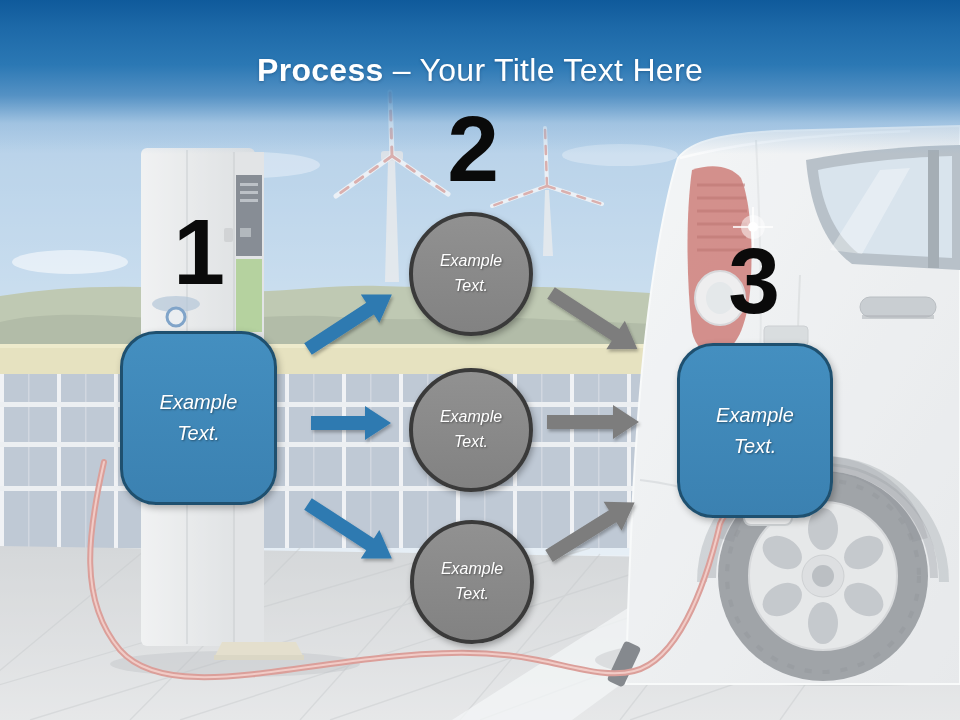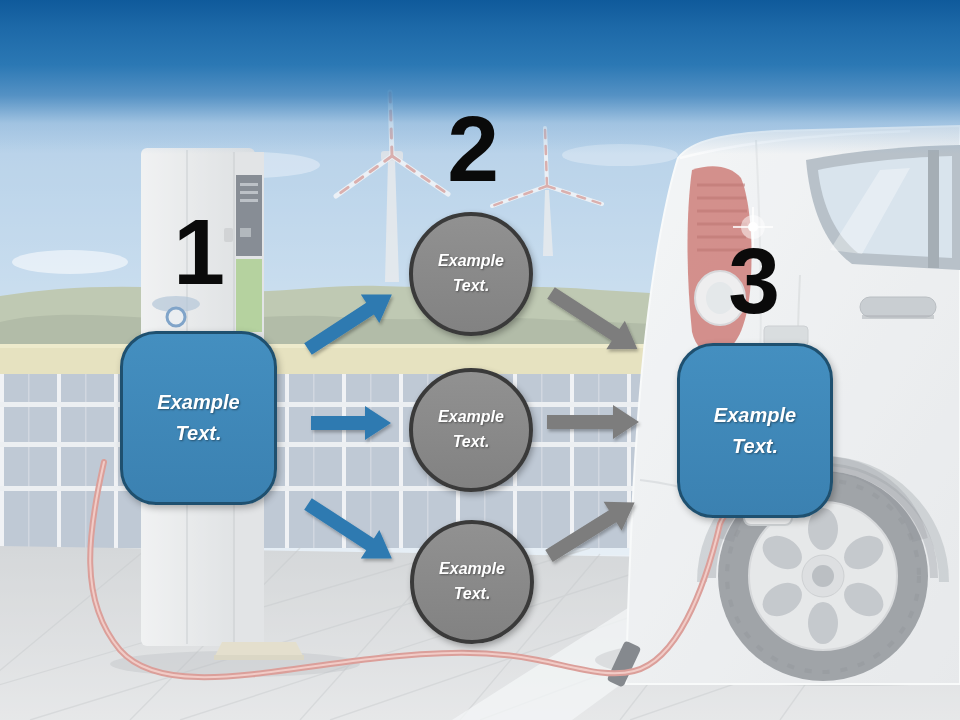--- a/index.html
+++ b/index.html
@@ -23,21 +23,21 @@
   .title .t-bold{font-weight:700;}
   .num{
     position:absolute;transform:translate(-50%,-50%);
     font-size:93px;font-weight:700;color:#0a0a0a;line-height:1;
   }
   .num1{left:199px;top:252px;}
   .num2{left:473px;top:149px;}
   .num3{left:754px;top:281px;}
   .shape{
     position:absolute;display:flex;align-items:center;justify-content:center;
-    text-align:center;color:#fff;font-style:italic;font-weight:700;
+    text-align:center;color:#fff;font-style:italic;font-weight:400;
     box-sizing:border-box;
   }
   .shape-label{display:block;line-height:1.55;text-shadow:1px 1px 2px rgba(0,0,0,.4);}
   .box{
     width:157px;height:174px;border-radius:36px;
     background:linear-gradient(180deg,#448fc0 0%,#3b81b1 100%);
     border:3px solid #1f506f;font-size:20px;
     box-shadow:2px 3px 7px rgba(0,0,0,.28);
   }
   .box .shape-label{width:104px;}
@@ -229,20 +229,21 @@
       <rect x="615" y="642" width="18" height="44" rx="4" fill="#474d54" transform="rotate(25 624 664)"></rect>
       <path d="M104,462 C88,532 78,600 120,650 C162,698 270,670 370,659 C440,651 488,650 538,660 C578,668 608,678 634,671 C676,661 704,592 720,524 C726,510 734,505 746,507" stroke="#c96e66" stroke-width="6" fill="none" stroke-linecap="round"></path>
       <path d="M104,462 C88,532 78,600 120,650 C162,698 270,670 370,659 C440,651 488,650 538,660 C578,668 608,678 634,671 C676,661 704,592 720,524 C726,510 734,505 746,507" stroke="#edb9b3" stroke-width="2" fill="none" opacity=".9" stroke-linecap="round"></path>
     </g>
 
     <rect x="0" y="0" width="960" height="720" fill="#ffffff" opacity=".34"></rect>
   </svg>
 
   <div class="header-fade"></div>
 
+  <h1 class="title"><span class="t-bold">Process</span><span> – Your Title Text Here</span></h1>
 
   <div class="num num1">1</div>
   <div class="num num2">2</div>
   <div class="num num3">3</div>
 
   <svg class="arrows" width="960" height="720" viewBox="0 0 960 720">
     <defs>
       <filter id="ashadow" x="-40%" y="-40%" width="180%" height="180%">
         <feDropShadow dx="1.5" dy="2.5" stdDeviation="1.5" flood-color="#000000" flood-opacity="0.28"></feDropShadow>
       </filter>

